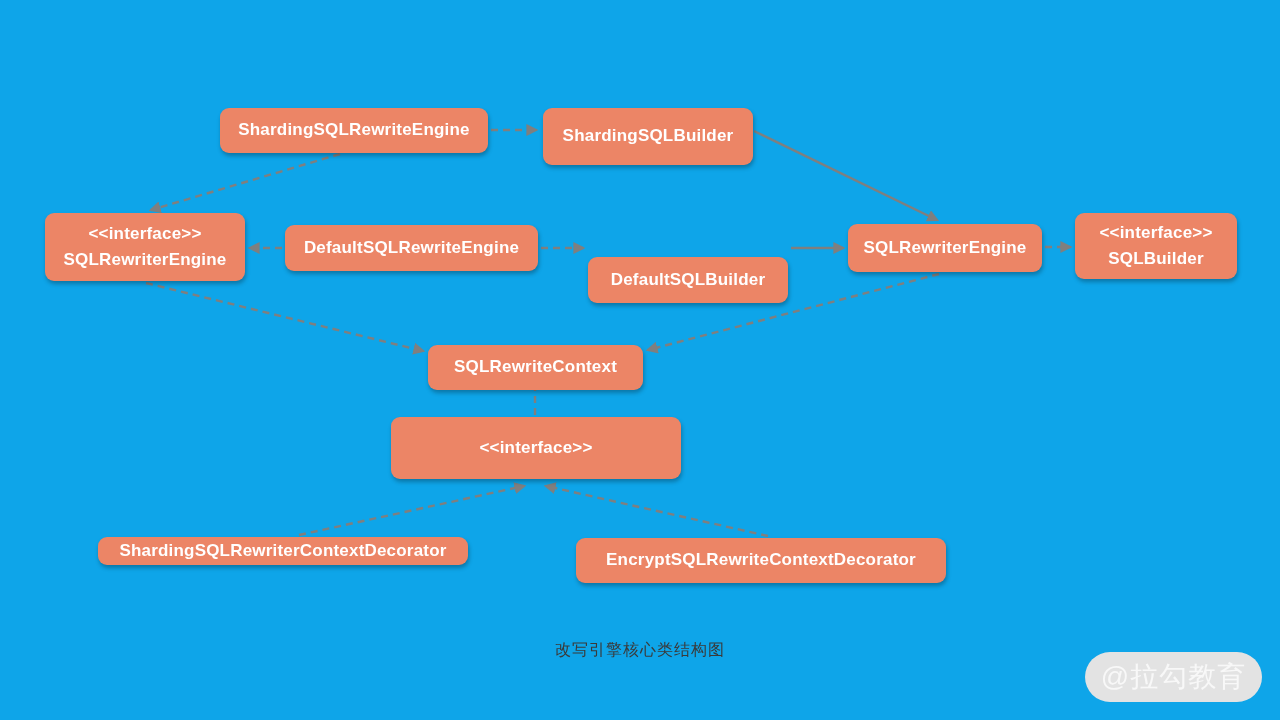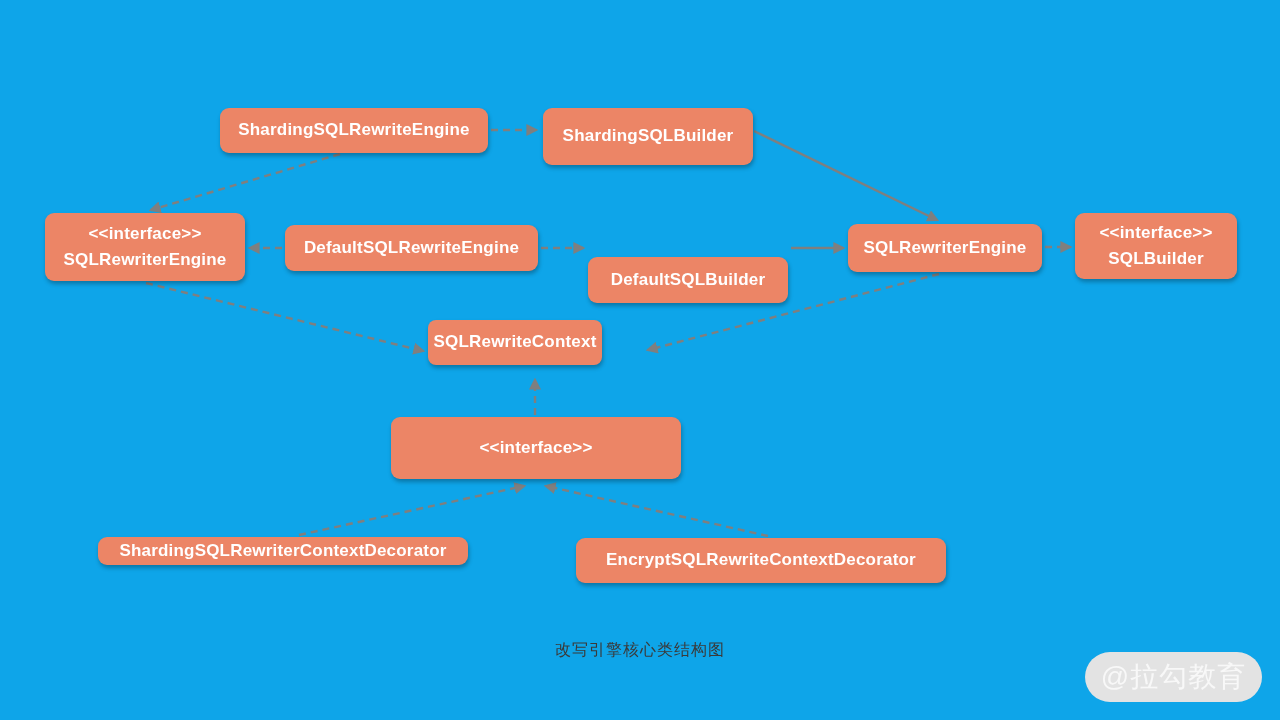--- a/index.html
+++ b/index.html
@@ -85,21 +85,21 @@
       <div class="node" style="left: 588px; top: 225px; width: 200px; height: 46px; margin-top: 32px;">
         <div class="node-line">DefaultSQLBuilder</div>
       </div>
       <div class="node" style="left: 848px; top: 224px; width: 194px; height: 48px;">
         <div class="node-line">SQLRewriterEngine</div>
       </div>
       <div class="node" style="left: 1075px; top: 213px; width: 162px; height: 66px;">
         <div class="node-line">&lt;&lt;interface&gt;&gt;</div>
         <div class="node-line">SQLBuilder</div>
       </div>
-      <div class="node" style="left: 428px; top: 320px; width: 174px; height: 45px; border-radius: 8px;">
+      <div class="node" style="left: 428px; top: 345px; width: 215px; height: 45px;">
         <div class="node-line">SQLRewriteContext</div>
       </div>
       <div class="node" style="left: 391px; top: 417px; width: 290px; height: 62px;">
         <div class="node-line">&lt;&lt;interface&gt;&gt;</div>
       </div>
       <div class="node" style="left: 98px; top: 537px; width: 370px; height: 28px;">
         <div class="node-line">ShardingSQLRewriterContextDecorator</div>
       </div>
       <div class="node" style="left: 576px; top: 538px; width: 370px; height: 45px;">
         <div class="node-line">EncryptSQLRewriteContextDecorator</div>

